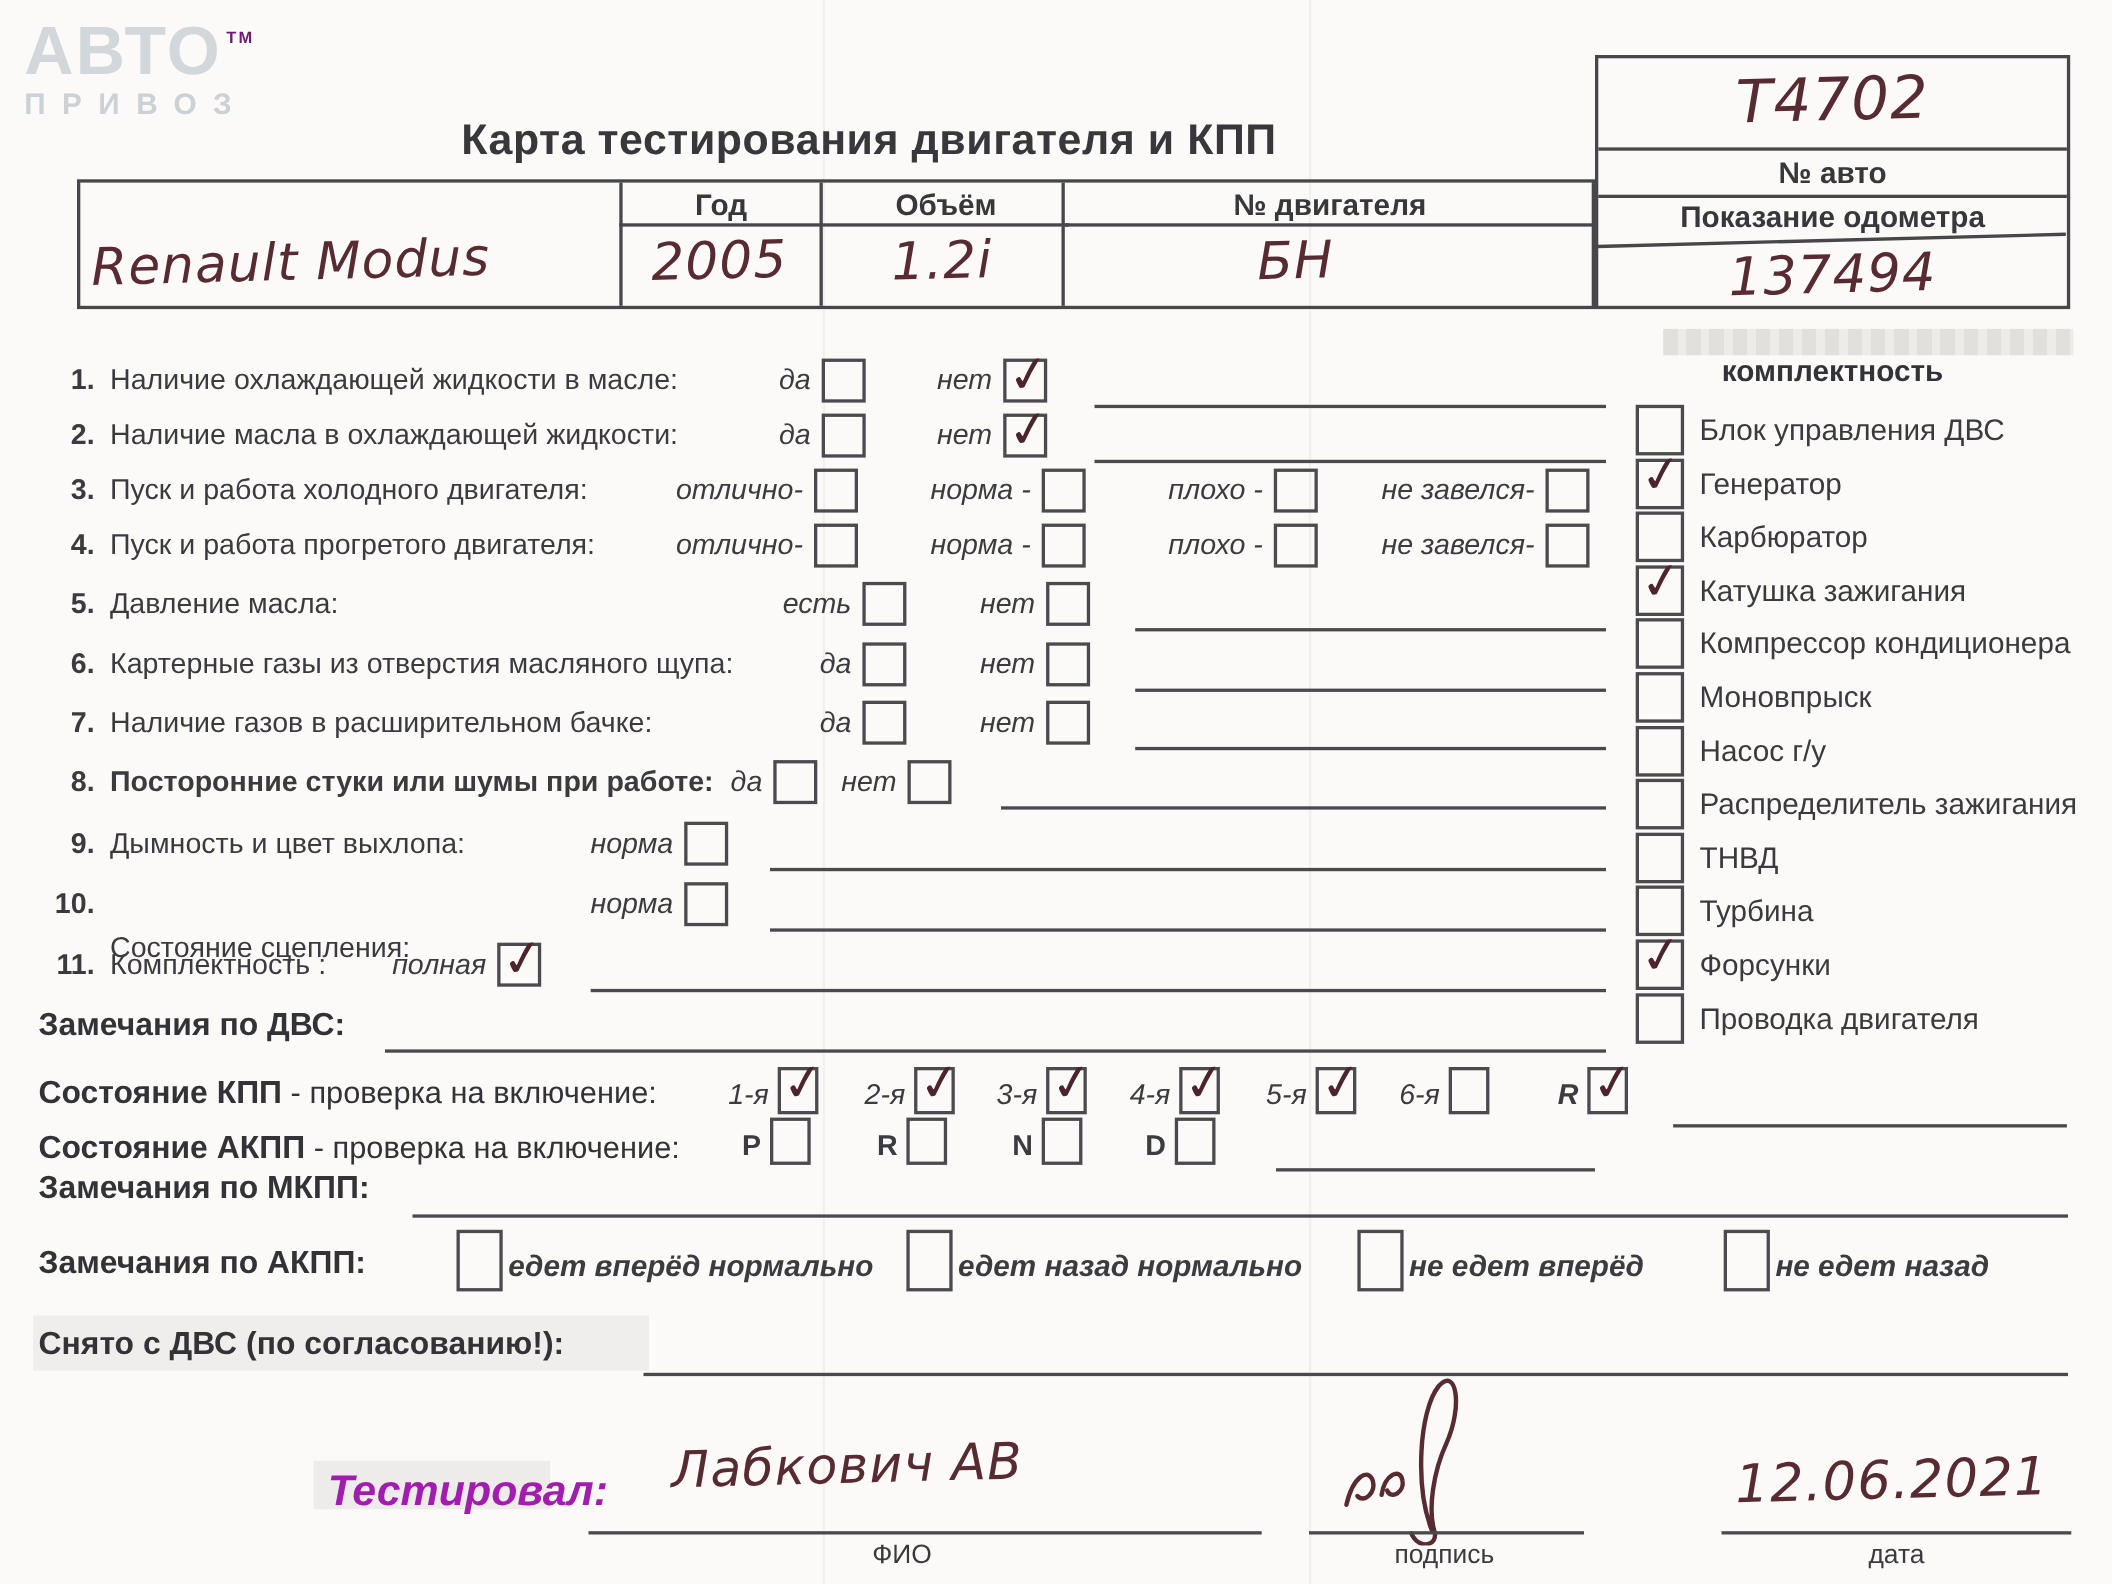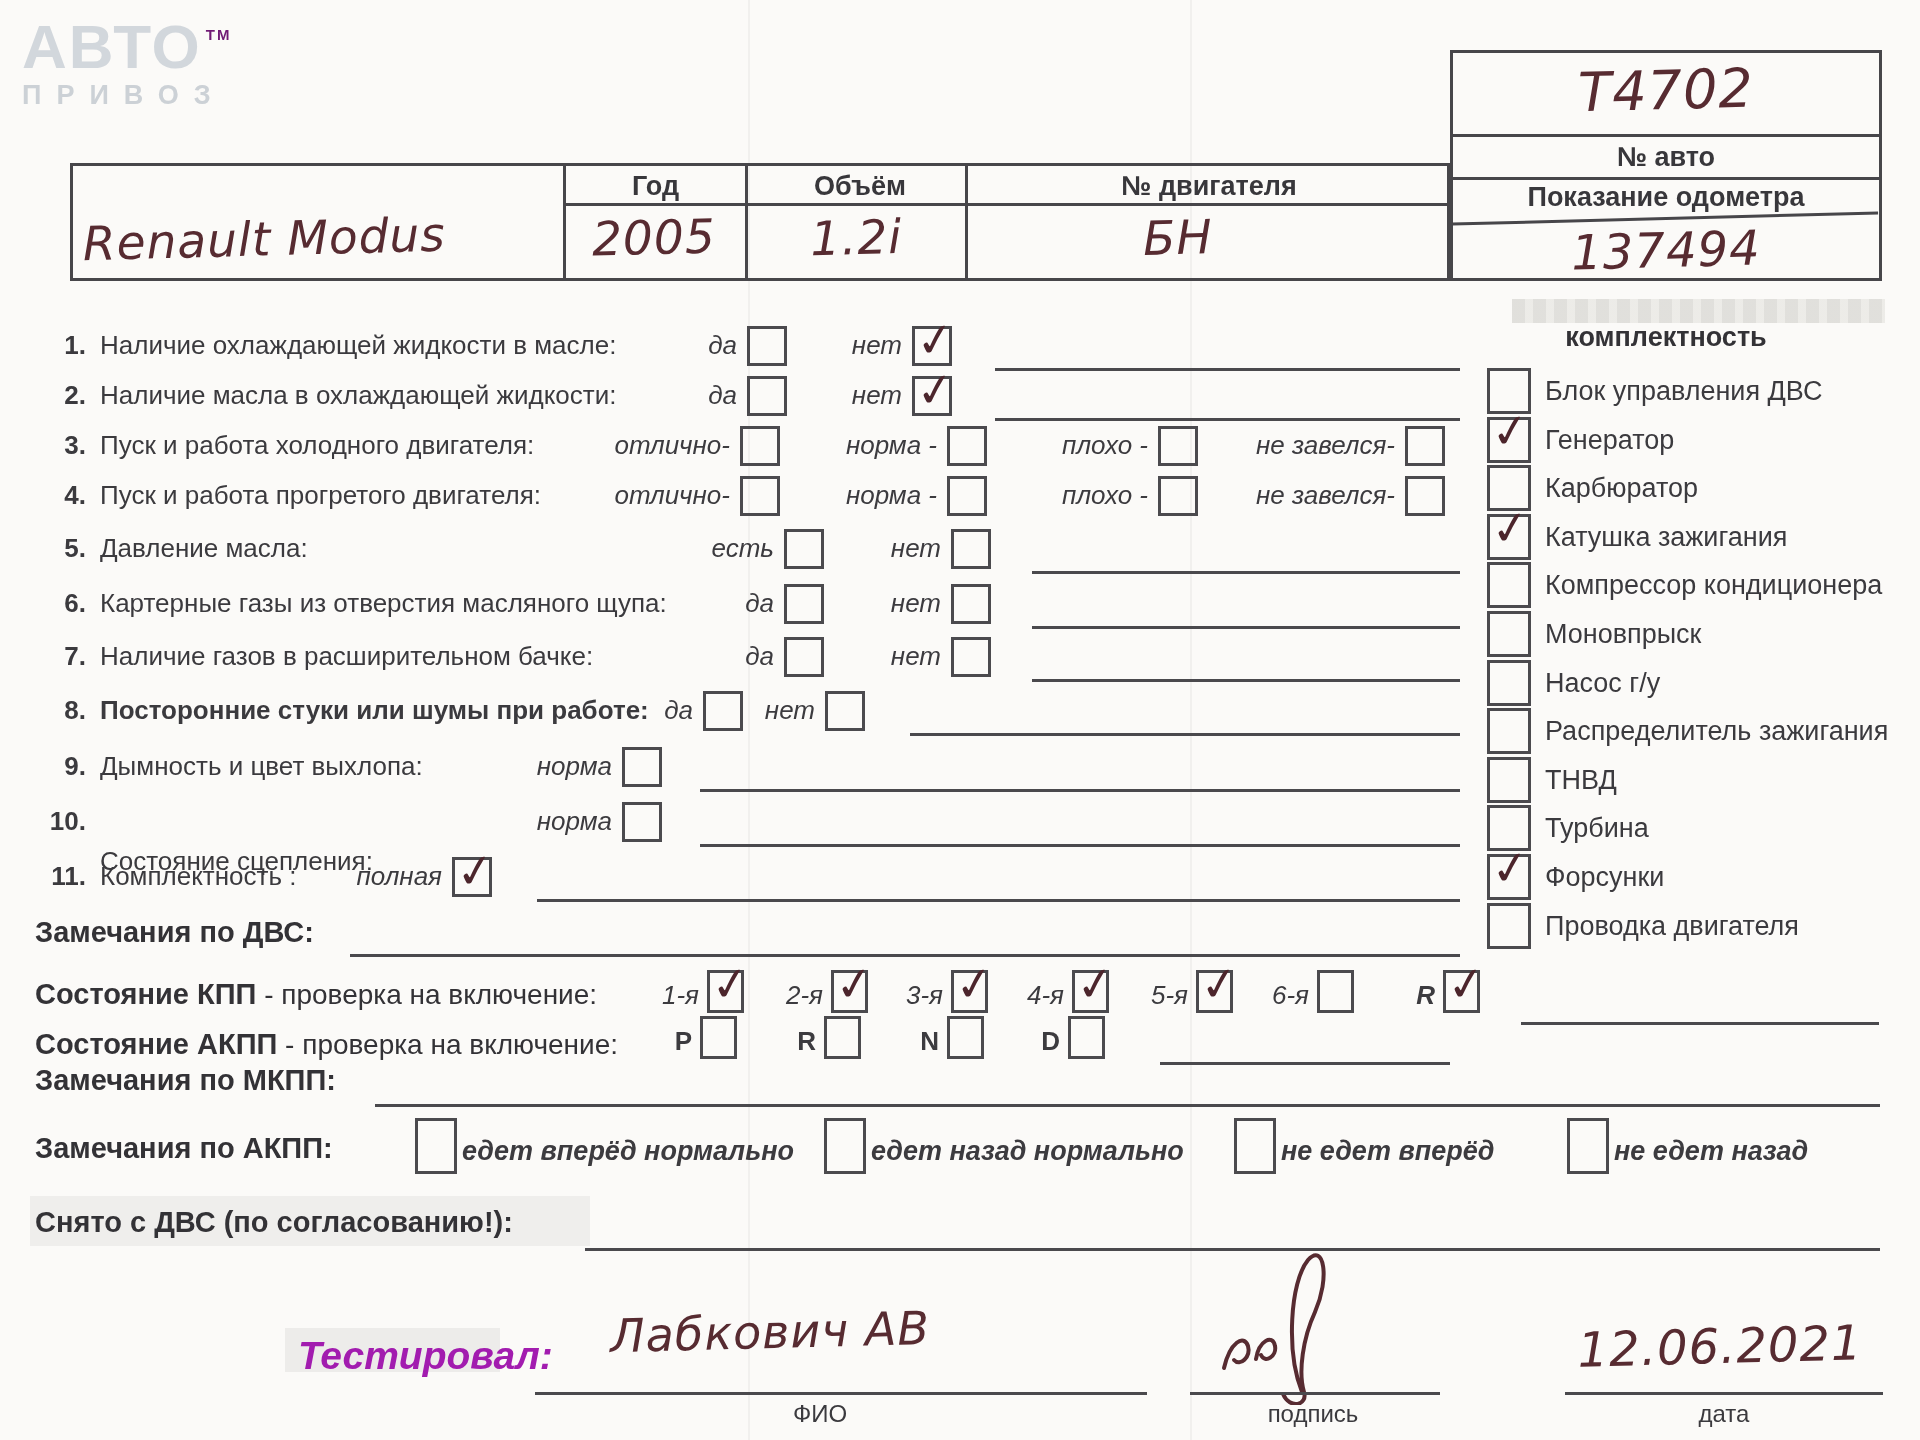--- a/index.html
+++ b/index.html
@@ -53,20 +53,21 @@
 <div class="page">
 
   <div class="crease" style="left:748px;"></div>
   <div class="crease" style="left:1190px;"></div>
 
   <div class="abs" style="left:22px;top:16px;">
     <div class="logo-top"><span>АВТО</span><span class="logo-tm">ТМ</span></div>
     <div class="logo-sub">ПРИВОЗ</div>
   </div>
 
+  <div class="abs title" style="left:390px;top:106px;width:800px;">Карта тестирования двигателя  и КПП</div>
 
   <div class="abs topbox">
     <div class="tb-val hand" style="height:75px;font-size:54px;padding-top:6px;">Т4702</div>
     <div class="tb-row" style="height:40px;line-height:40px;">№ авто</div>
     <div class="tb-row" style="height:37px;line-height:34px;">Показание одометра</div>
     <div class="tb-val hand" style="height:64px;font-size:48px;border-top:3px solid #47464a;padding-top:2px;">137494</div>
   </div>
 
   <div class="abs vtable">
     <div class="vth" style="left:490px;width:185px;">Год</div>

